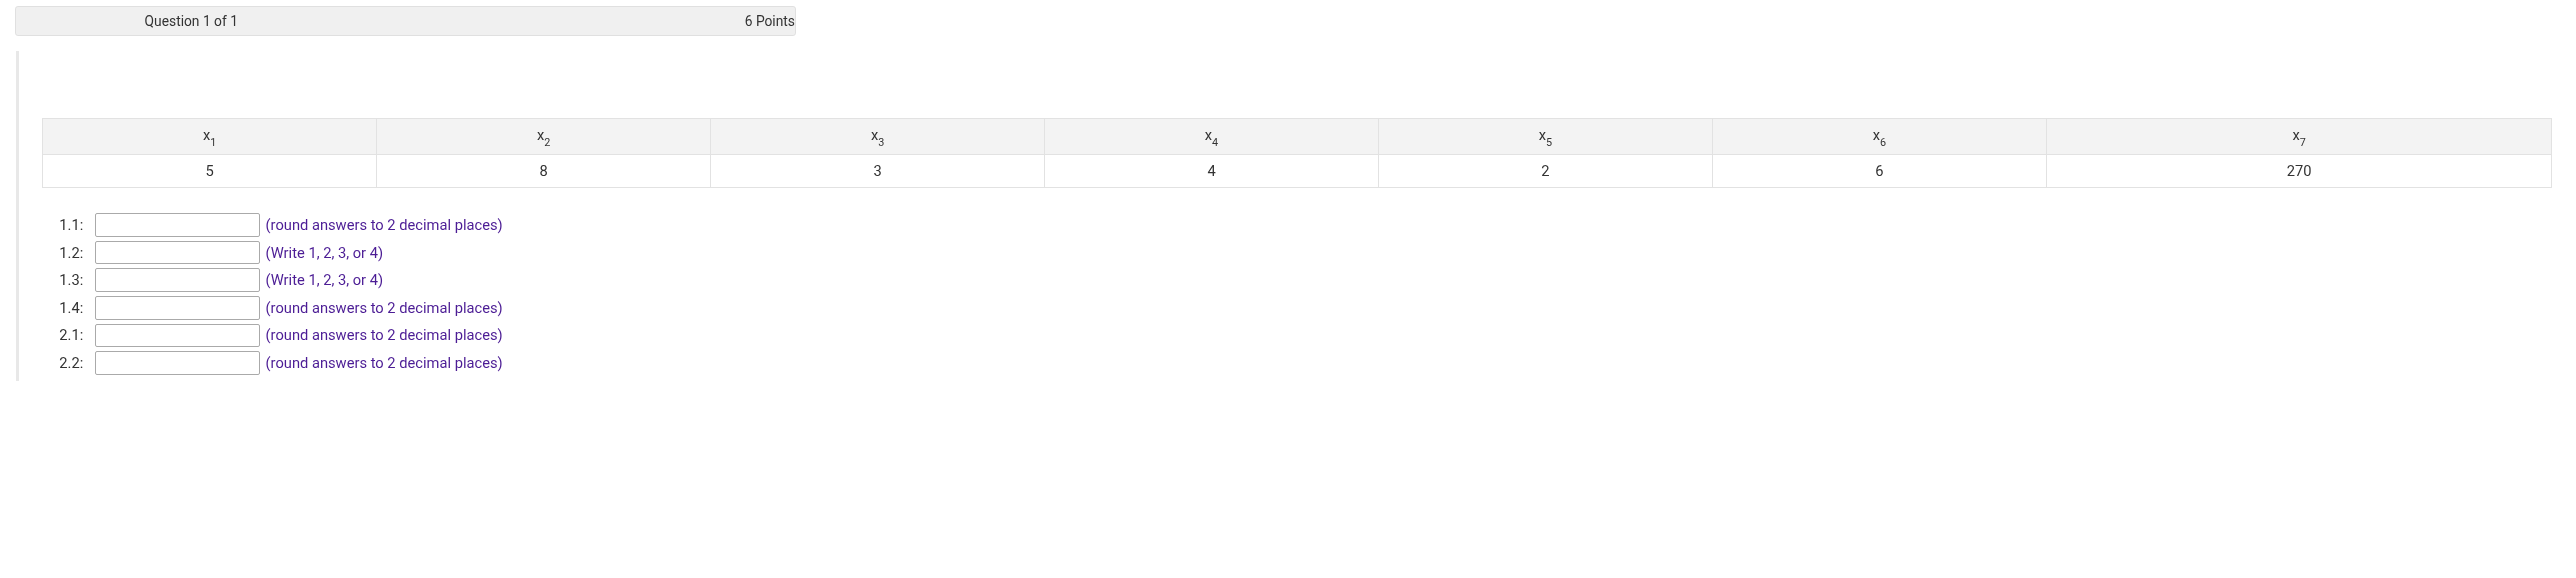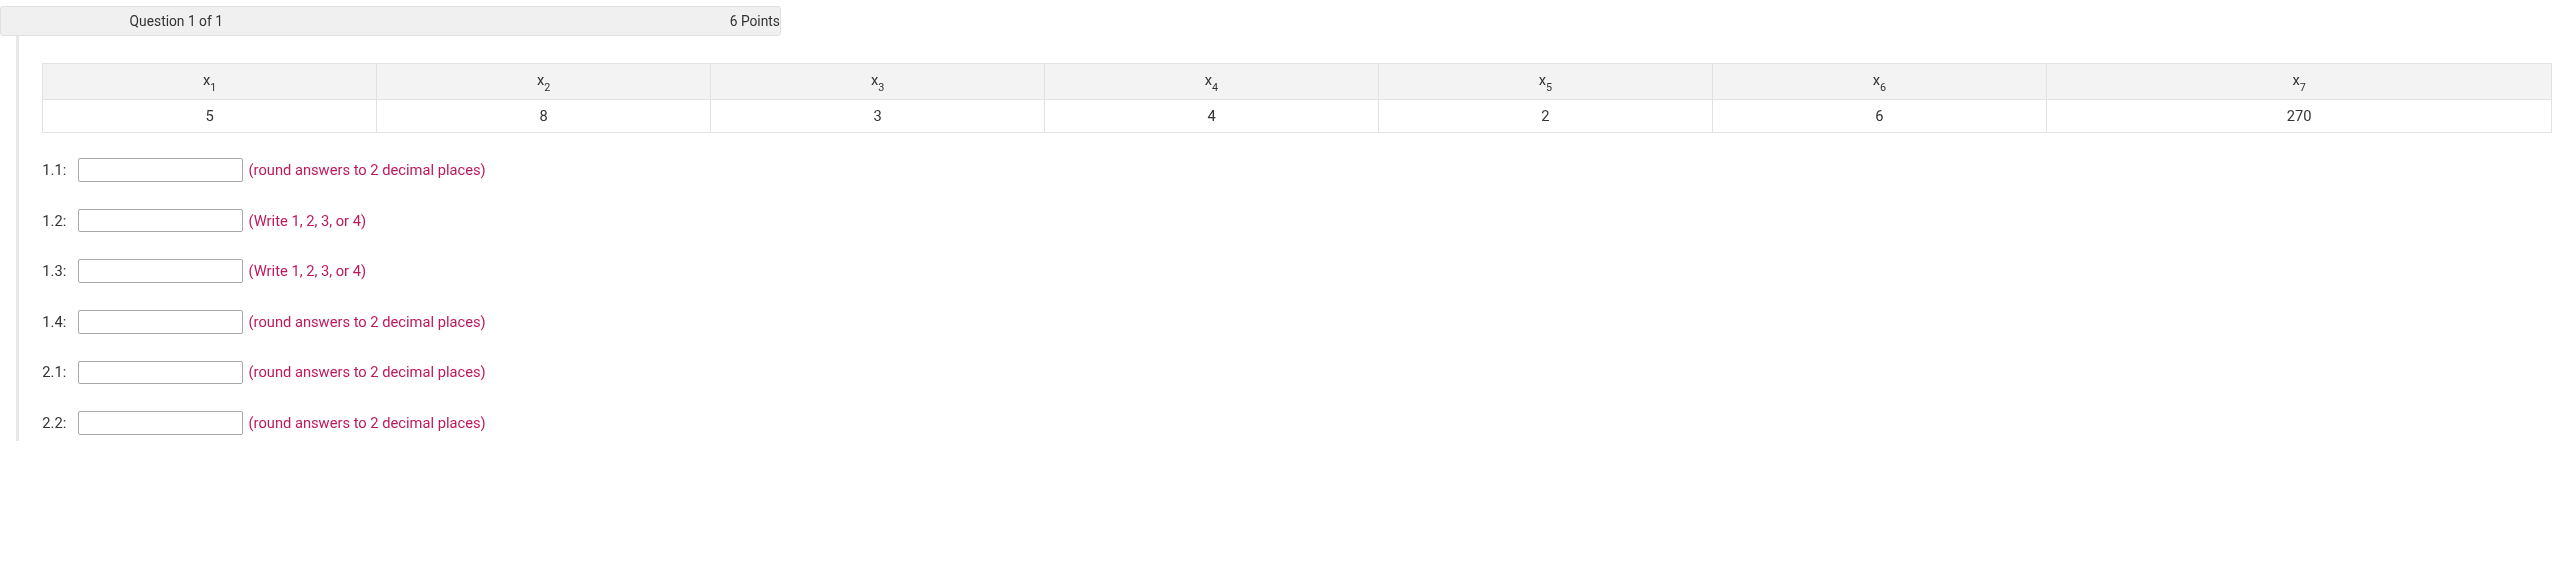--- a/index.html
+++ b/index.html
@@ -8,21 +8,21 @@
       padding: 0;
     }
     body {
       font-family: -apple-system, BlinkMacSystemFont, "Segoe UI", Roboto, "Helvetica Neue", Arial, sans-serif;
       font-size: 14.7px;
       color: #333;
       background: #fff;
     }
     .header-bar {
       display: flex;
-      margin: 0;
+      margin: 15px;
       margin-top: 5.9px;
       width: 781px;
       background: #f0f0f0;
       border: 1px solid #e0e0e0;
       border-radius: 2.9px;
       font-size: 13.8px;
     }
     .header-cell {
       padding: 5.9px 0;
       text-align: center;
@@ -39,20 +39,21 @@
       border-left: 3.9px solid #e8e8e8;
       padding-left: 23.6px;
       padding-right: 23.6px;
       padding-top: 27.5px;
       padding-bottom: 5.9px;
     }
     .data-table {
       width: 100%;
       border-collapse: collapse;
       margin-bottom: 25.6px;
+      margin-top: 40px;
     }
     .data-table th,
     .data-table td {
       border: 1px solid #e2e2e2;
       text-align: center;
       padding: 6.9px 3.9px;
       font-weight: normal;
       font-size: 14.7px;
     }
     .data-table th {
@@ -60,41 +61,42 @@
     }
     .sub {
       font-size: 10.8px;
       vertical-align: sub;
       position: relative;
       top: 2px;
     }
     .answer-rows {
       display: flex;
       flex-direction: column;
-      gap: 27px;
+      gap: 4px;
       font-size: 14.7px;
+      margin-left: 17px;
     }
     .answer-row {
       display: flex;
       align-items: center;
       gap: 5.9px;
     }
     .answer-label {
       min-width: 29.5px;
     }
     .answer-input {
       width: 165px;
       height: 23.6px;
       border: 1px solid #aaa;
       border-radius: 2px;
       padding: 2px 5.9px;
       font-size: 13.8px;
     }
     .answer-hint {
-      color: #be185d;
+      color: #4c1d95;
     }
   </style>
 </head>
 <body>
 
 <div class="header-bar">
   <div class="header-cell">Question 1 of 1</div>
   <div class="header-cell">6 Points</div>
 </div>
 

